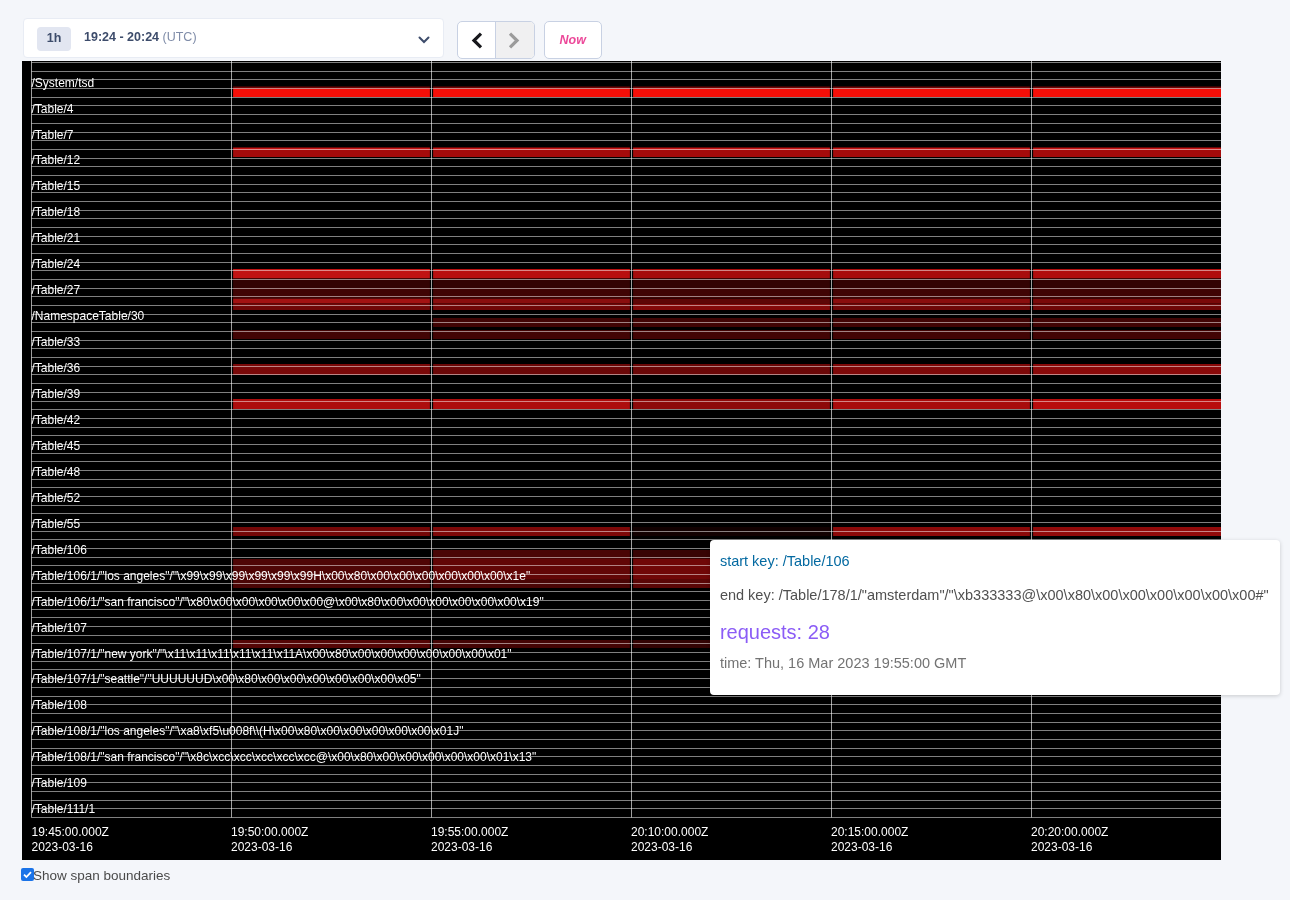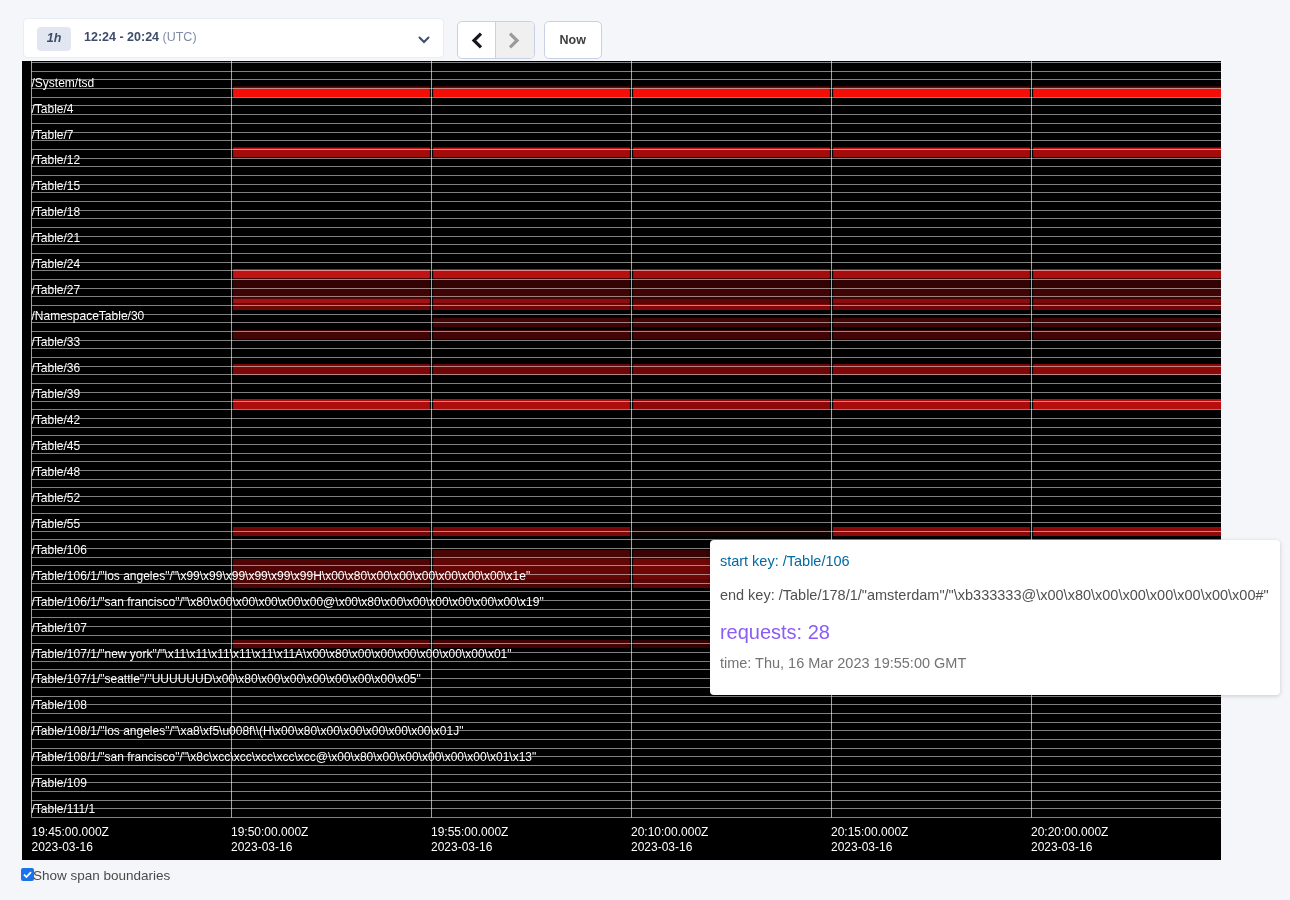--- a/index.html
+++ b/index.html
@@ -3,36 +3,36 @@
 <meta charset="utf-8">
 <style>
   html,body { margin:0; padding:0; }
   body { width:1290px; height:900px; background:#f4f6fa; font-family:"Liberation Sans",sans-serif; position:relative; overflow:hidden; }
   .abs { position:absolute; }
 </style>
 </head>
 <body>
 
   <div class="abs" style="left:22.5px;top:18px;width:419px;height:38px;background:#fff;border:1px solid #e8ecf4;border-radius:4px;"></div>
-  <div class="abs" style="left:37px;top:26.5px;width:34px;height:24px;background:#e2e6f1;border-radius:4px;text-align:center;line-height:23.5px;font-size:12.5px;font-weight:bold;color:#3d4c6b;font-style:italic;">1h</div>
-  <div class="abs" style="left:84px;top:29.5px;font-size:12.5px;line-height:14px;color:#3d4c6b;"><b>12:24 - 20:24</b> <span style="color:#7f8ca8;">(UTC)</span></div>
+  <div class="abs" style="left:37px;top:26.5px;width:34px;height:24px;background:#e2e6f1;border-radius:4px;text-align:center;line-height:23.5px;font-size:12.5px;font-weight:bold;color:#3d4c6b;">1h</div>
+  <div class="abs" style="left:84px;top:29.5px;font-size:12.5px;line-height:14px;color:#3d4c6b;"><b>19:24 - 20:24</b> <span style="color:#7f8ca8;">(UTC)</span></div>
   <svg class="abs" style="left:418px;top:36px" width="12" height="8" viewBox="0 0 12 8">
     <path d="M1.5 1.5 L6 6 L10.5 1.5" stroke="#3d4c6b" stroke-width="2" fill="none" stroke-linecap="round"></path>
   </svg>
 
   <div class="abs" style="left:457px;top:20.5px;width:75.5px;height:36px;border:1px solid #c8d1e3;border-radius:5px;background:#fff;overflow:hidden;">
     <div style="position:absolute;right:0;top:0;width:38px;height:100%;background:#f0f0f1;border-left:1px solid #c8d1e3;"></div>
     <svg style="position:absolute;left:13px;top:10px" width="12" height="17" viewBox="0 0 12 17">
       <path d="M10 1.6 L3 8.5 L10 15.4" stroke="#17181c" stroke-width="3.2" fill="none"></path>
     </svg>
     <svg style="position:absolute;left:50px;top:10px" width="12" height="17" viewBox="0 0 12 17">
       <path d="M2 1.6 L9 8.5 L2 15.4" stroke="#9b9b9b" stroke-width="3.2" fill="none"></path>
     </svg>
   </div>
-  <div class="abs" style="left:543.5px;top:20.5px;width:56.5px;height:36px;border:1px solid #c8d1e3;border-radius:5px;background:#fff;text-align:center;line-height:36px;font-size:12.5px;font-weight:bold;color:#404040;">Now</div>
+  <div class="abs" style="left:543.5px;top:20.5px;width:56.5px;height:36px;border:1px solid #c8d1e3;border-radius:5px;background:#fff;text-align:center;line-height:36px;font-size:12.5px;font-weight:bold;color:#ec4899;font-style:italic;">Now</div>
 
   <div class="abs" style="left:22px;top:61px;width:1199px;height:799px;">
 <svg width="1199" height="799" viewBox="0 0 1199 799" style="position:absolute;left:0;top:0;display:block">
 <rect x="0" y="0" width="1199" height="799" fill="#000"></rect>
 <rect x="209" y="25.5" width="990" height="2" fill="#6f0505"></rect>
 <rect x="209" y="27.5" width="990" height="8.5" fill="#f50e07"></rect>
 <rect x="209" y="86.5" width="990" height="2.5" fill="#c41111"></rect>
 <rect x="209" y="89" width="990" height="7" fill="#a40b0b"></rect>
 <rect x="209" y="208" width="200" height="9.5" fill="#c01313"></rect>
 <rect x="409" y="208" width="200" height="9.5" fill="#b80f0f"></rect>

